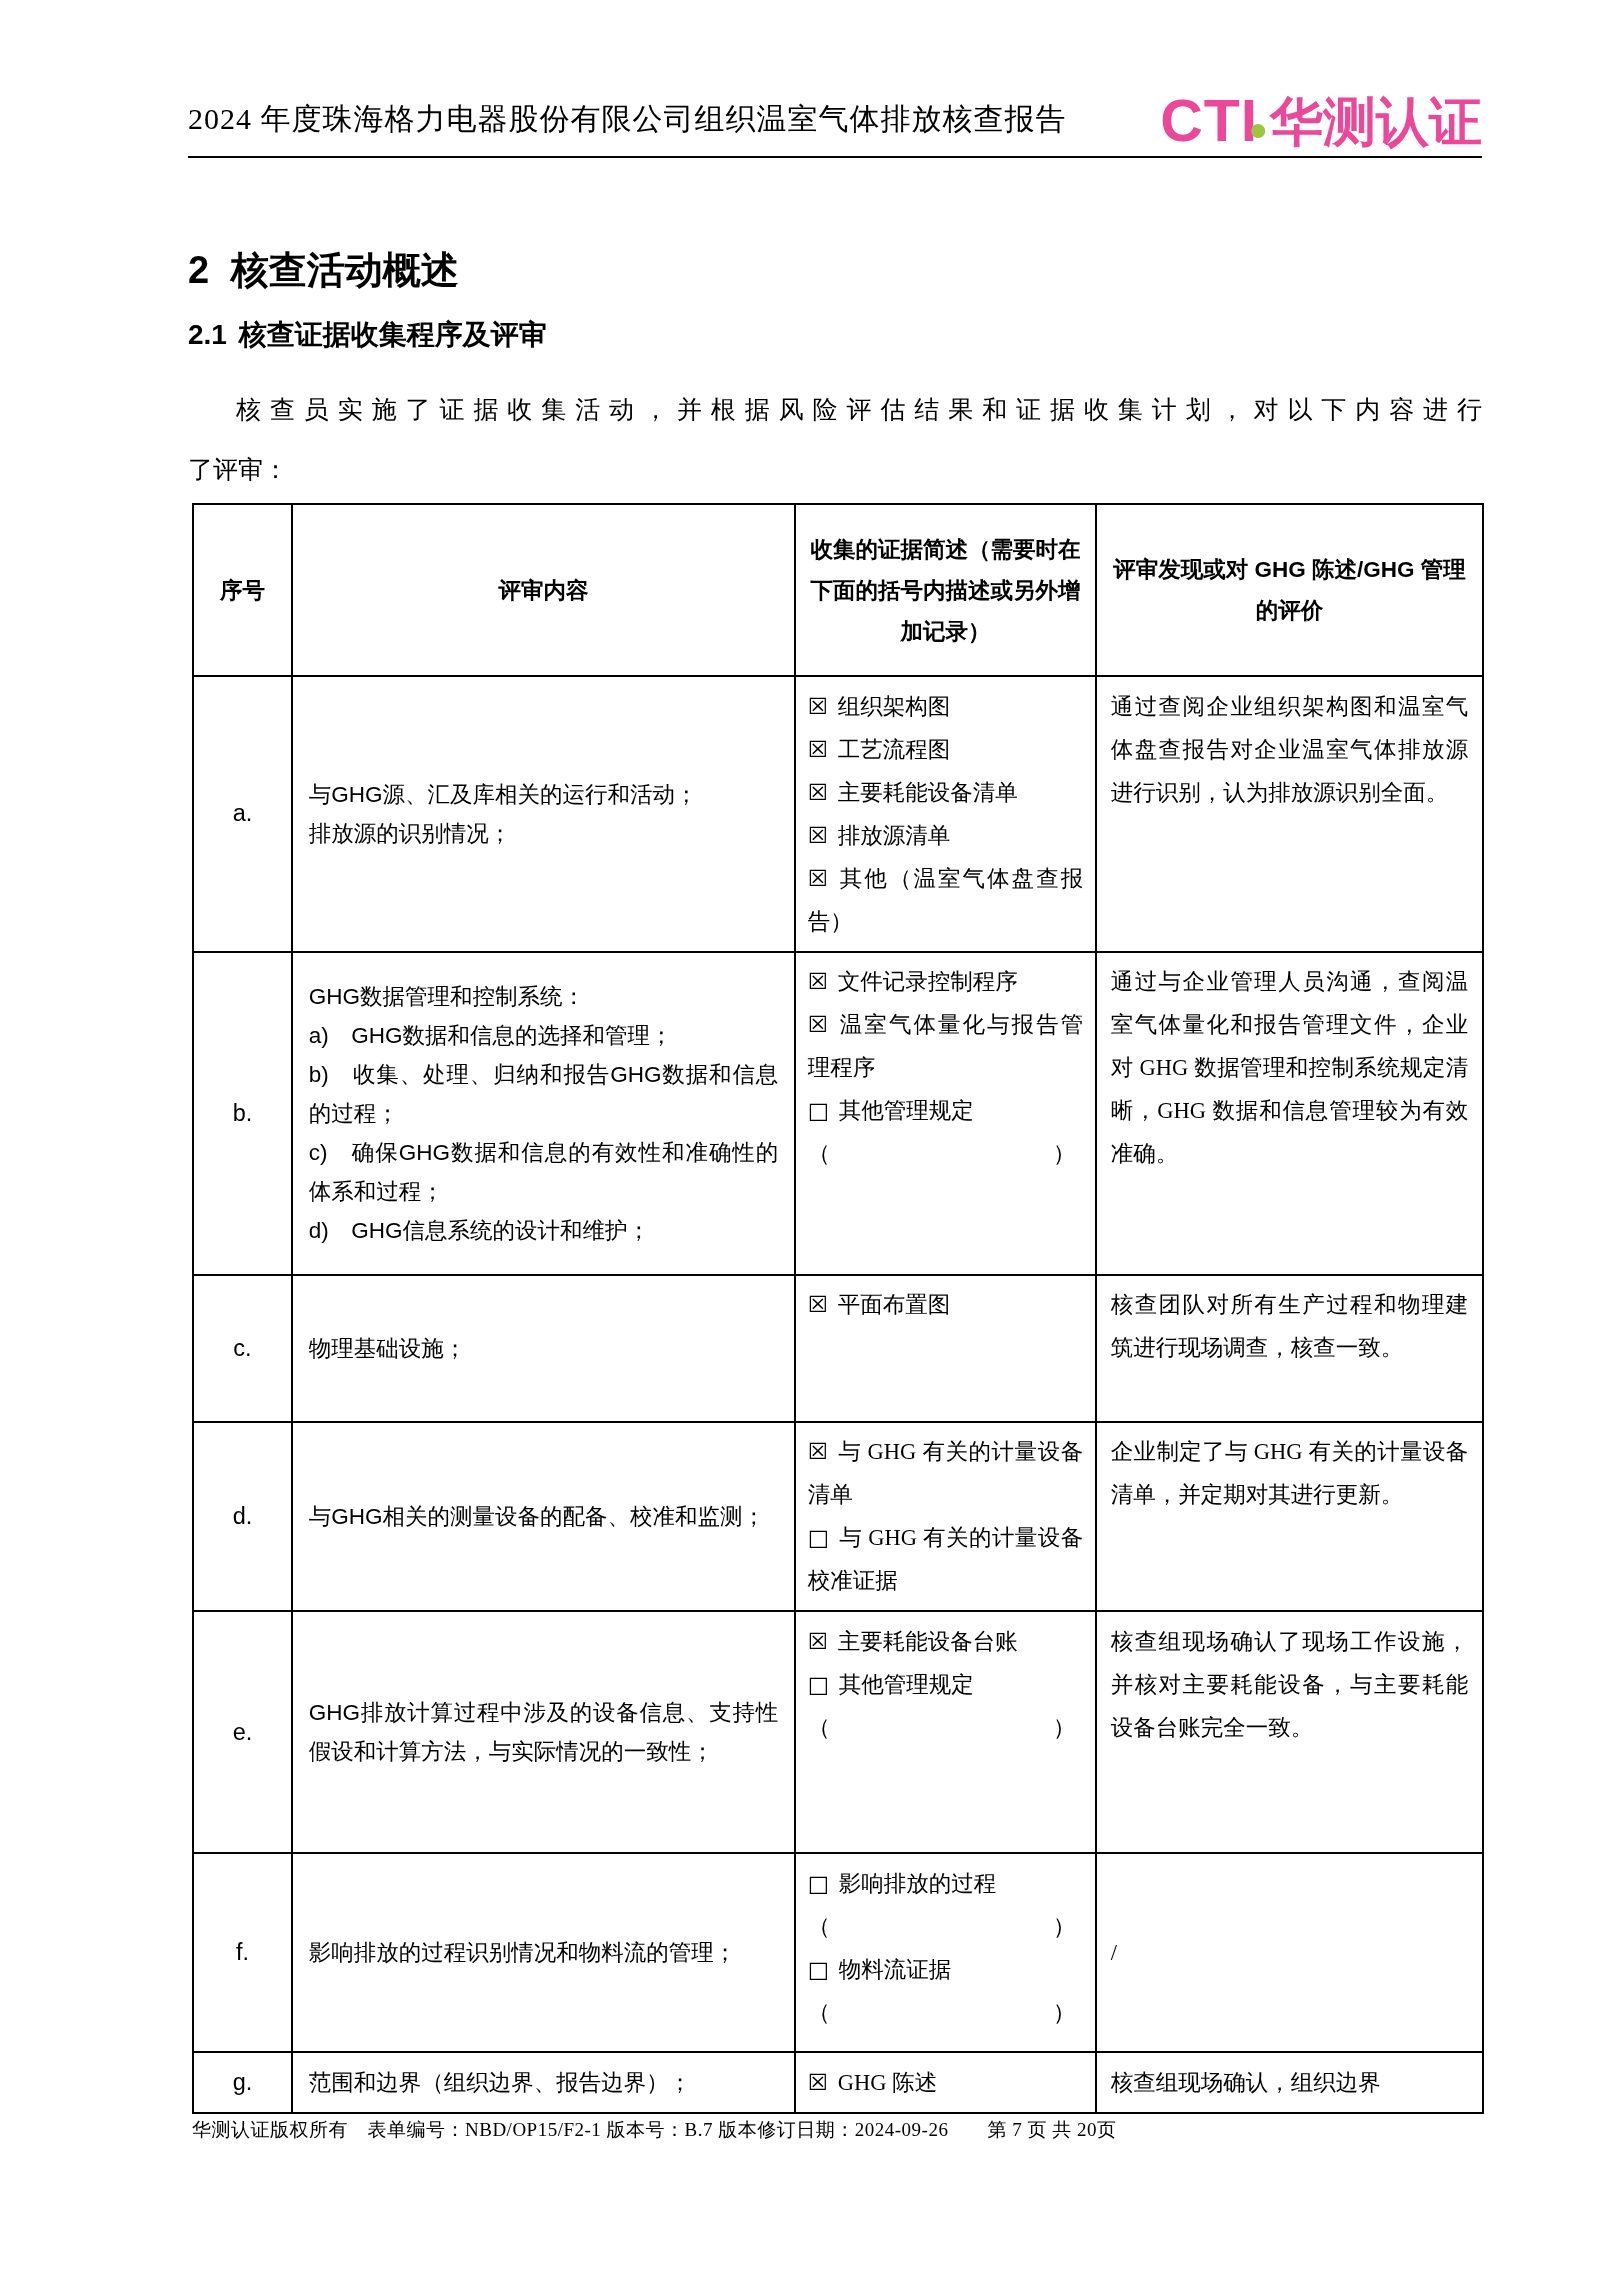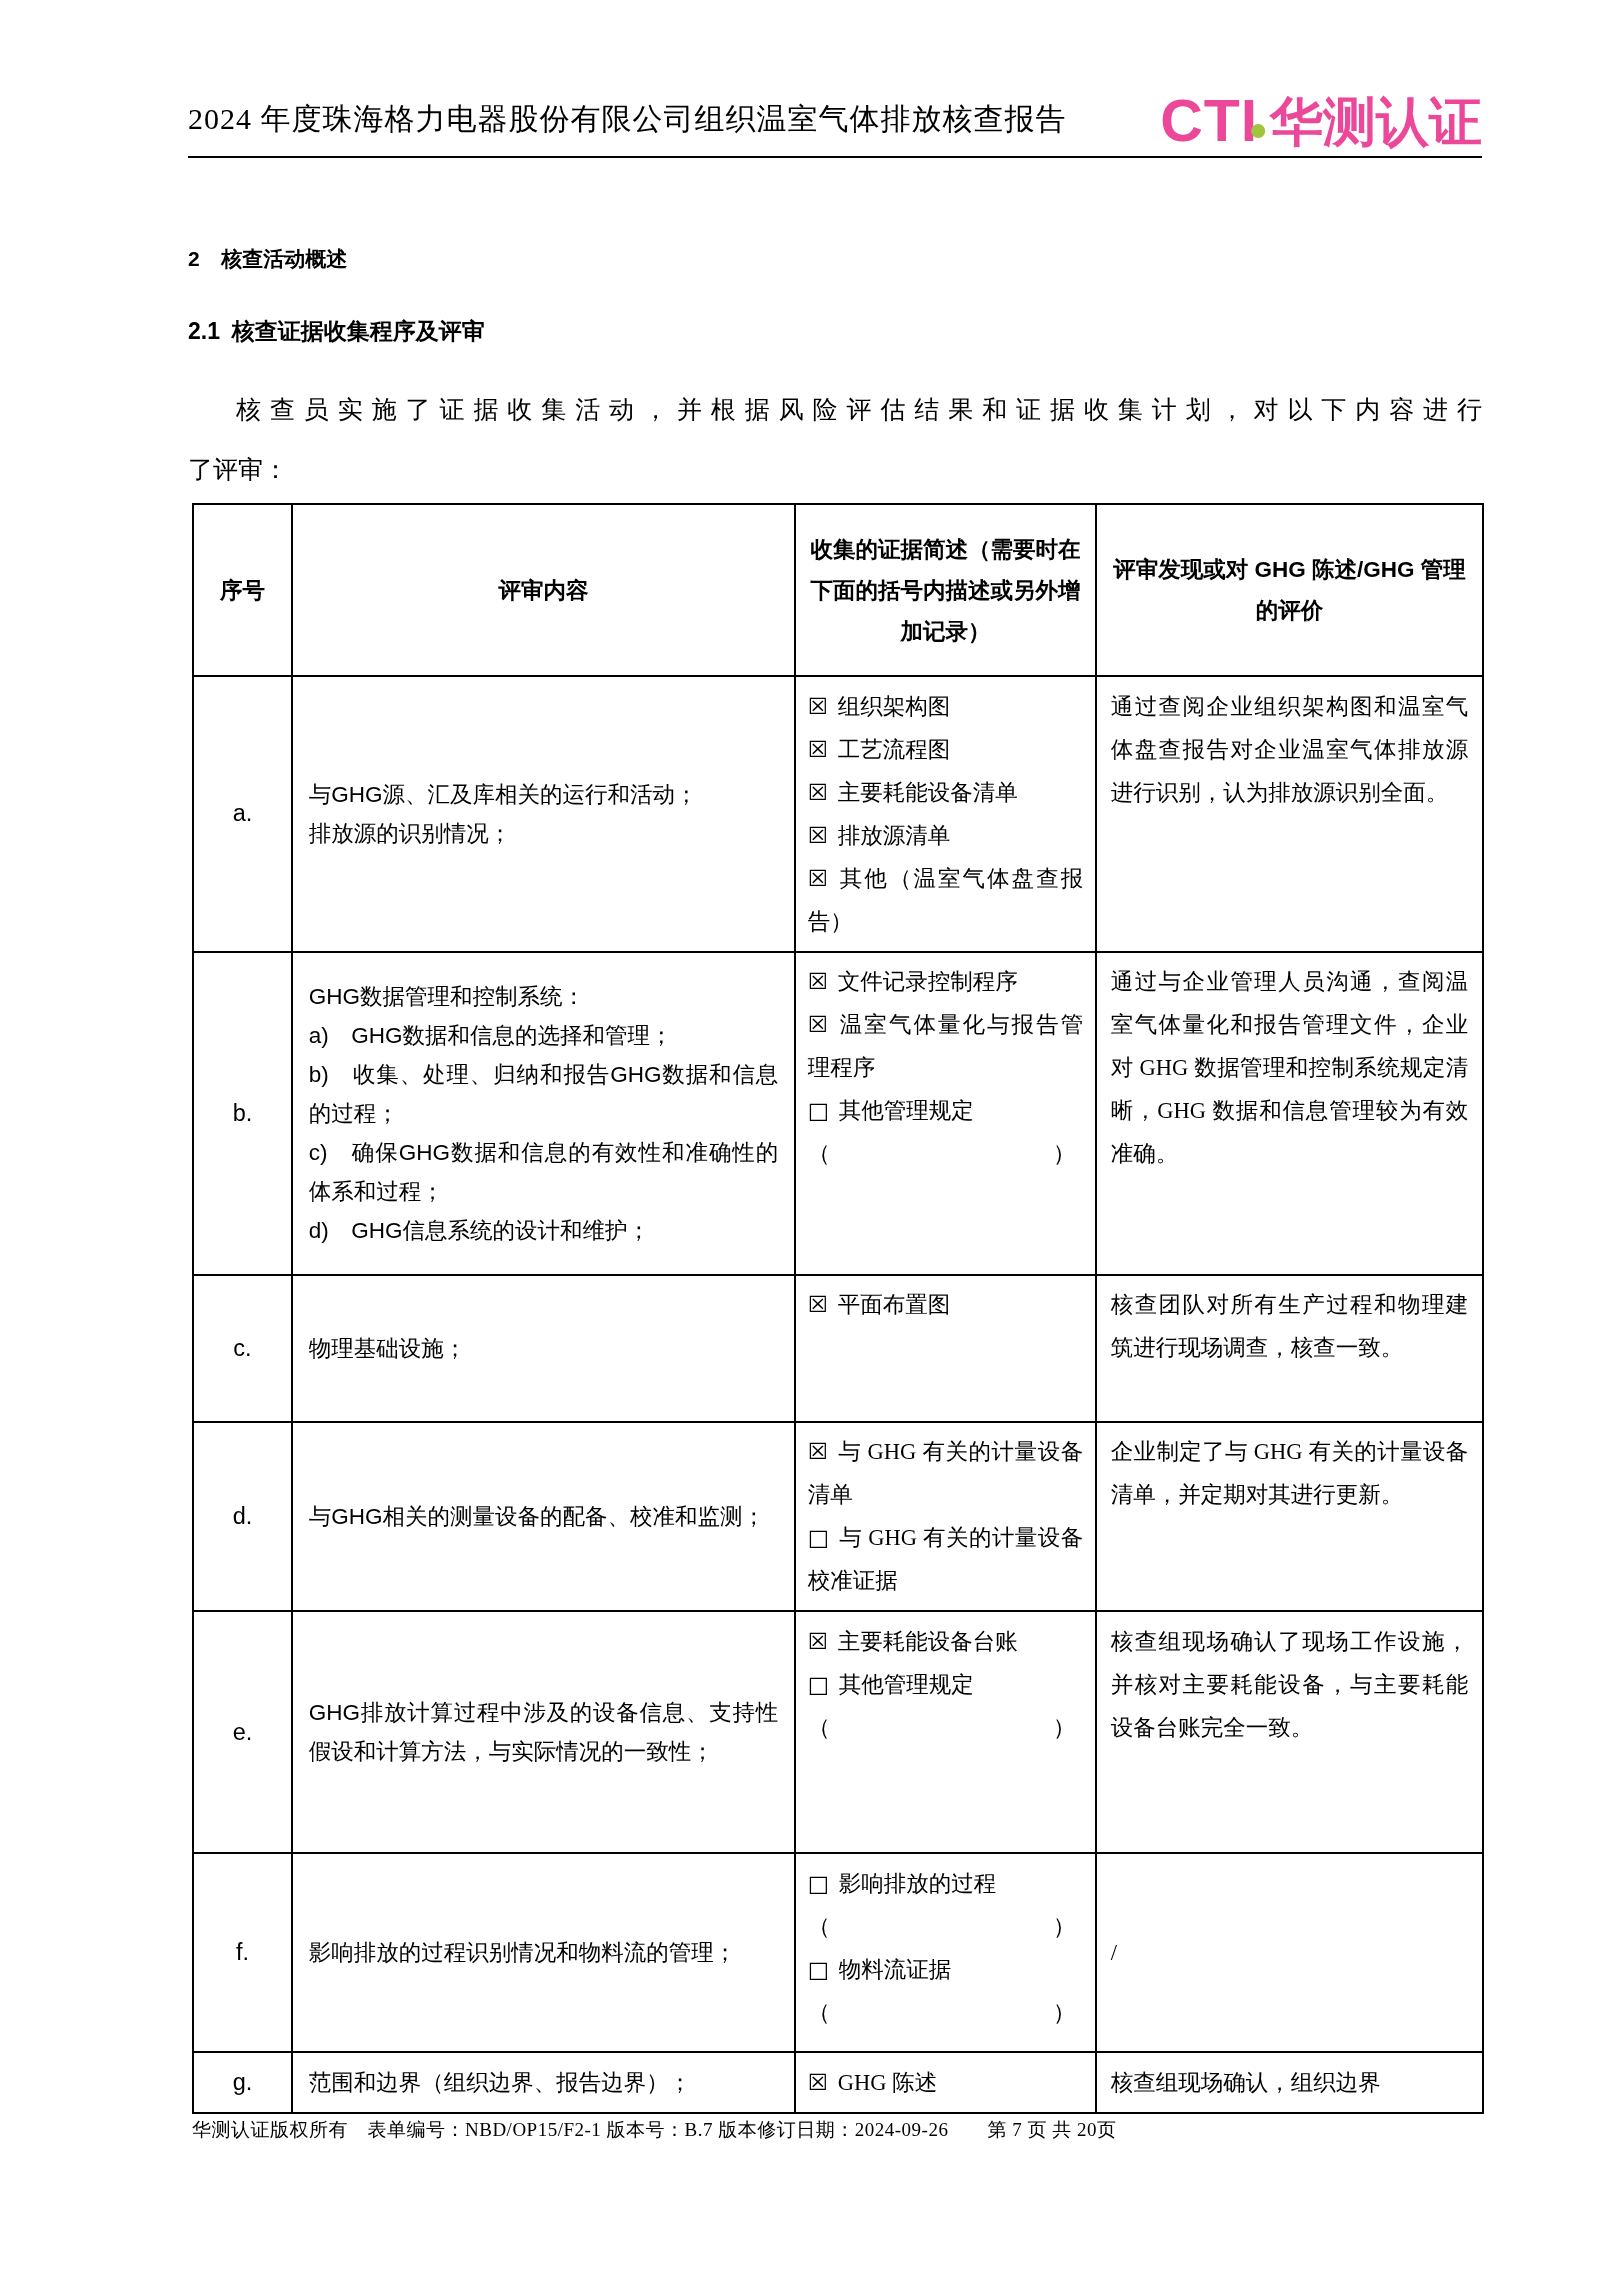--- a/index.html
+++ b/index.html
@@ -30,27 +30,27 @@
   }
   .logo-cn {
     font-family:"Liberation Sans","DejaVu Sans",sans-serif;
     font-weight:bold; font-size:53px; line-height:1;
   }
 
   
   .h1 {
     position:absolute; left:188px; top:245px;
     font-family:"Liberation Sans","DejaVu Sans",sans-serif;
-    font-weight:bold; font-size:21px;
+    font-weight:bold; font-size:38px;
   }
   .h1 .num { margin-right:21.6px; }
   .h2 {
     position:absolute; left:188px; top:316px;
     font-family:"Liberation Sans","DejaVu Sans",sans-serif;
-    font-weight:bold; font-size:23px;
+    font-weight:bold; font-size:28px;
   }
   .h2 .num { margin-right:11.8px; }
   .intro {
     position:absolute; left:188px; top:380px; width:1294px;
     font-size:25px; line-height:60px;
   }
   .intro .line-first { text-indent:48px; text-align:justify; text-align-last:justify; }
   .intro .line-rest  { text-align:left; }
 
   

